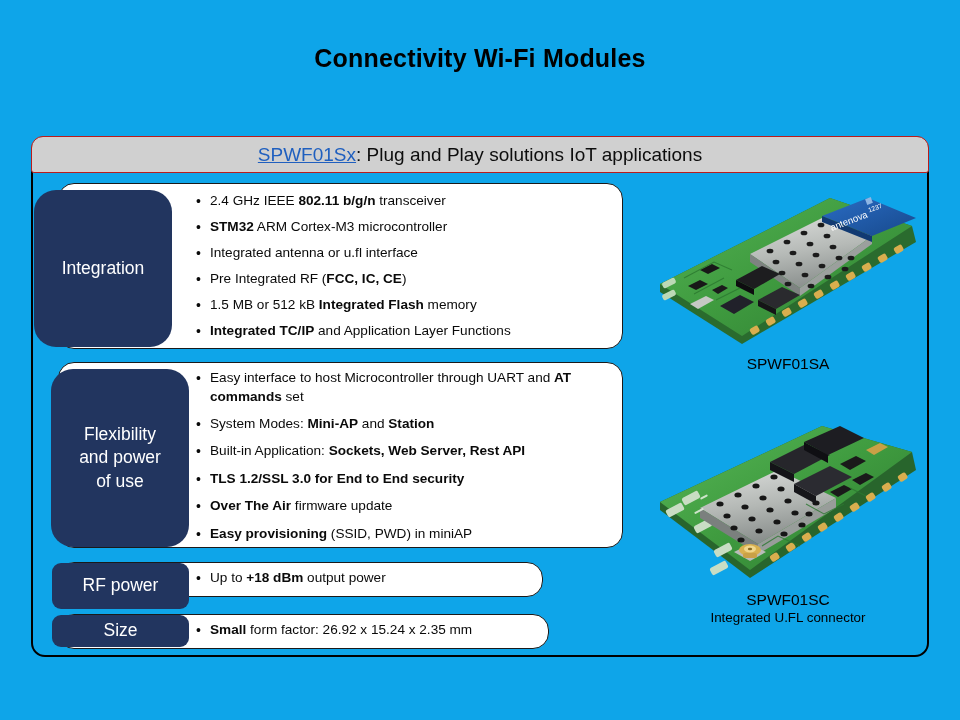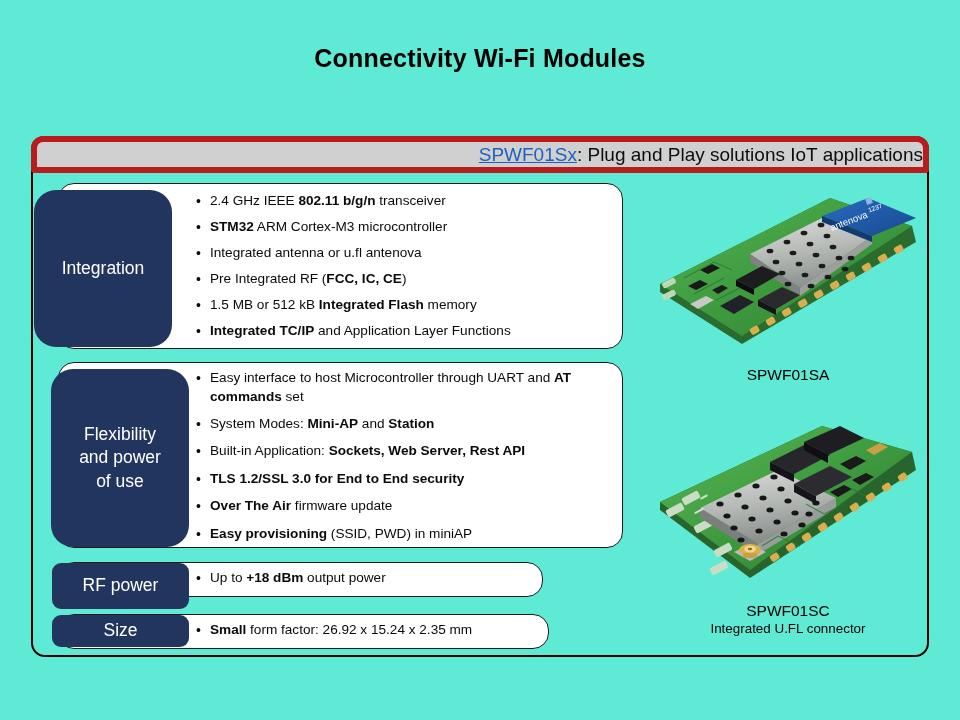--- a/index.html
+++ b/index.html
@@ -2,21 +2,21 @@
 <html><head>
 <meta charset="utf-8">
 <style>
   * { box-sizing: border-box; margin: 0; padding: 0; }
   html, body {
     width: 960px; height: 720px;
     background: #ffffff;
     font-family: "Liberation Sans", sans-serif;
     overflow: hidden;
   }
-  #slide { position: relative; width: 960px; height: 720px; background: #5eead4; text-decoration: underline; }
+  #slide { position: relative; width: 960px; height: 720px; background: #0ea5e9; text-decoration: underline; }
 
   
   .slide-title {
     position: absolute; left: 0; top: 44px; width: 960px;
     text-align: center;
     font-size: 25px; font-weight: bold; color: #000;
     letter-spacing: 0.2px;
   }
 
   
@@ -26,23 +26,23 @@
     border: 2px solid #000;
     border-radius: 14px;
     background: transparent;
   }
 
   
   .header-band {
     position: absolute; left: 31px; top: 136px;
     width: 898px; height: 37px;
     background: #d0d0d0;
-    border: 6px solid #b91c1c;
+    border: 1px solid #b91c1c;
     border-radius: 12px 12px 3px 3px;
-    display: flex; align-items: center; justify-content: flex-end;
+    display: flex; align-items: center; justify-content: center;
   }
   .header-text { font-size: 19px; color: #0d0d0d; white-space: nowrap; }
   .header-link { color: #1f5fbf; text-decoration: underline; }
 
   
   .panel {
     position: absolute;
     background: #ffffff;
     border: 1.6px solid #1a1a1a;
     border-radius: 16px;
@@ -93,21 +93,20 @@
   .bullet .txt b { font-weight: bold; }
 
   
   .photo-wrap { position: absolute; z-index: 2; }
   #photo-a { left: 654px; top: 192px; width: 268px; height: 158px; }
   #photo-c { left: 654px; top: 422px; width: 268px; height: 168px; }
 
   .caption {
     position: absolute; text-align: center; width: 268px; left: 654px;
     color: #000;
-    margin-top: 11px;
   }
   #caption-a { top: 354px; }
   #caption-c { top: 590px; }
   .caption .cap-name { font-size: 15.5px; line-height: 1.25; }
   .caption .cap-sub  { font-size: 13.4px; line-height: 1.3; }
 </style>
 </head>
 <body>
 
 <div id="slide">
@@ -154,21 +153,21 @@
       <div class="bullet">
         <span class="dot">•</span>
         <span class="txt"><span>2.4 GHz IEEE </span><b>802.11 b/g/n</b><span> transceiver</span></span>
       </div>
       <div class="bullet">
         <span class="dot">•</span>
         <span class="txt"><b>STM32</b><span> ARM Cortex-M3 microcontroller</span></span>
       </div>
       <div class="bullet">
         <span class="dot">•</span>
-        <span class="txt"><span>Integrated antenna or u.fl antenova</span></span>
+        <span class="txt"><span>Integrated antenna or u.fl interface</span></span>
       </div>
       <div class="bullet">
         <span class="dot">•</span>
         <span class="txt"><span>Pre Integrated RF (</span><b>FCC, IC, CE</b><span>)</span></span>
       </div>
       <div class="bullet">
         <span class="dot">•</span>
         <span class="txt"><span>1.5 MB or 512 kB </span><b>Integrated Flash</b><span> memory</span></span>
       </div>
       <div class="bullet">

